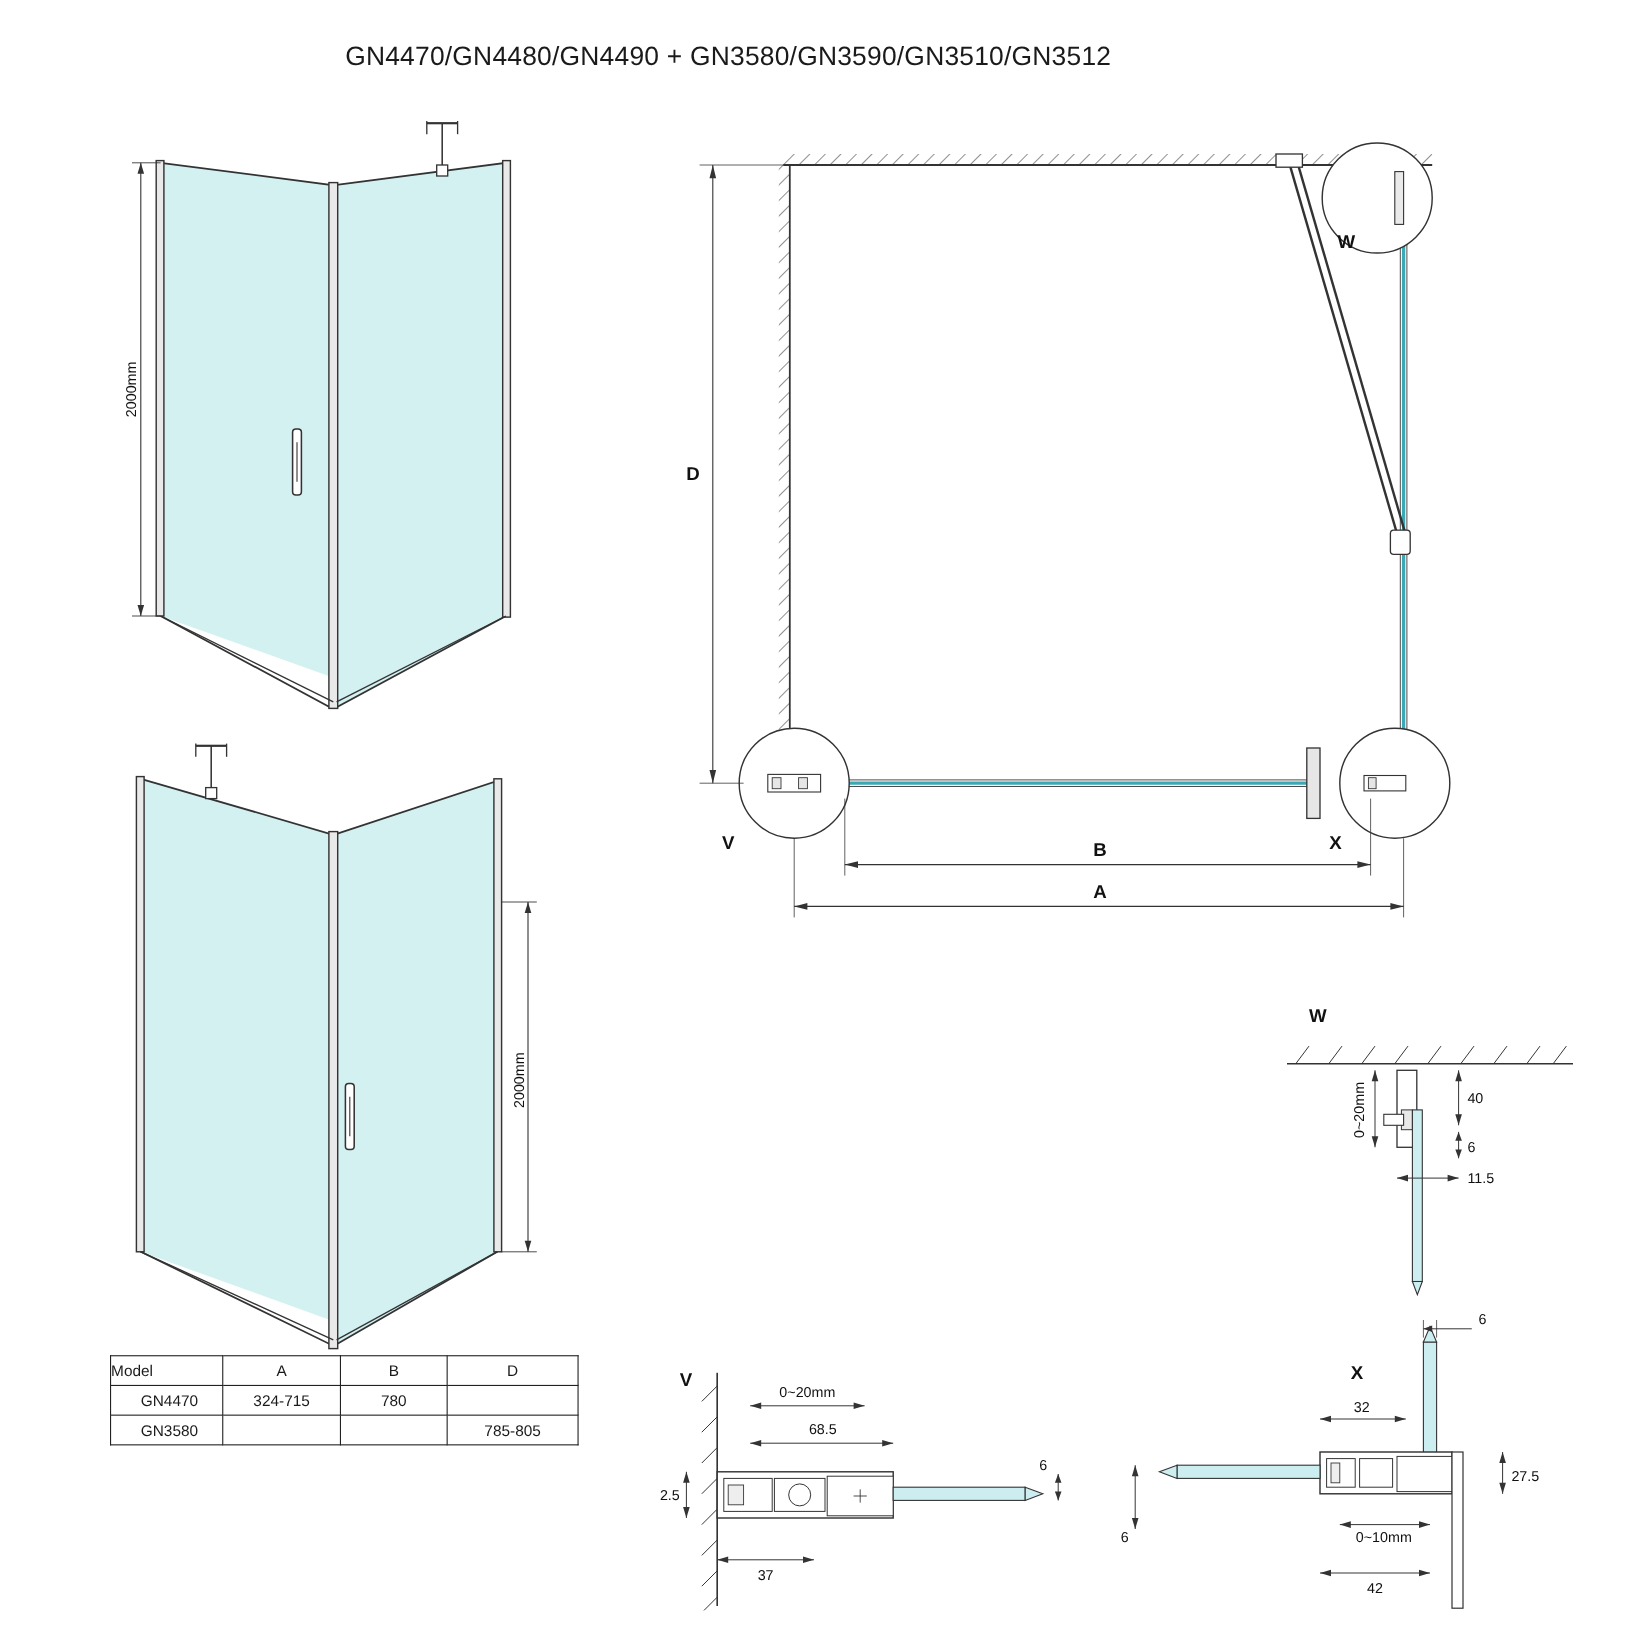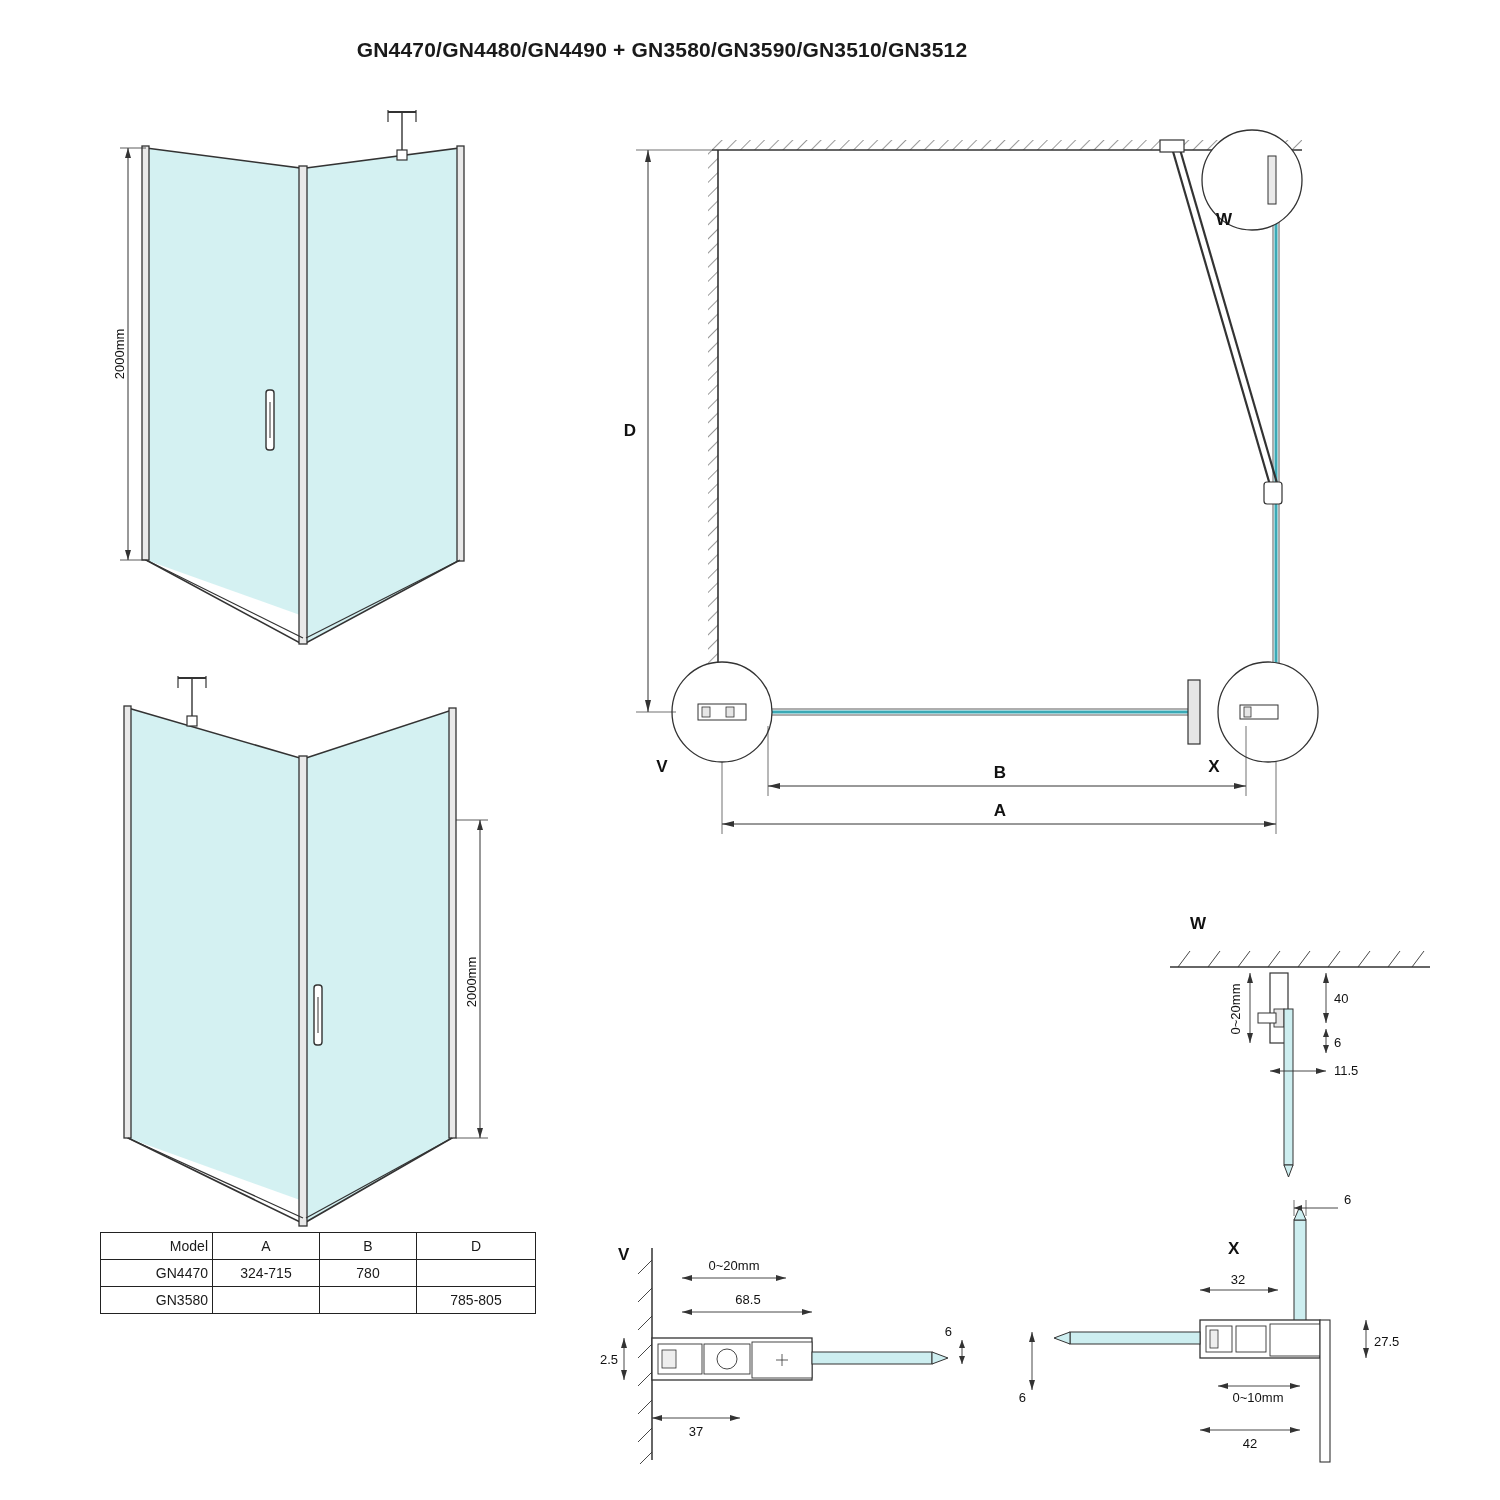--- a/index.html
+++ b/index.html
@@ -7,40 +7,40 @@
     width:1500px;height:1500px;
     background:#ffffff;
     font-family:"Liberation Sans", sans-serif;
     color:#1a1a1a;
     position:relative;
     overflow:hidden;
   }
   .abs{position:absolute;}
   #title{
     left:0;top:38px;width:1324px;text-align:center;
-    font-size:21px;font-weight:700;letter-spacing:.2px;
+    font-size:24px;font-weight:400;letter-spacing:.2px;
   }
   svg{display:block;}
   .lbl-b{font-size:17px;font-weight:700;fill:#111;}
   .lbl-s{font-size:13px;fill:#111;}
   
   #model-table{
     left:100px;top:1232px;border-collapse:collapse;
     font-size:14px;
   }
   #model-table td,#model-table th{
     border:1px solid #222;
     height:26px;
     text-align:center;
     font-weight:400;
     padding:0 4px;
   }
   #model-table th{font-weight:400;}
-  #model-table .c0{width:88px;text-align:right;padding-left:19px;}
-  #model-table th.c0{text-align:right;padding-left:0;}
+  #model-table .c0{width:88px;text-align:center;padding-left:9px;}
+  #model-table th.c0{text-align:left;padding-left:0;}
   #model-table .c1{width:98px;}
   #model-table .c2{width:88px;}
   #model-table .c3{width:110px;}
 </style>
 </head>
 <body>
 
 <div class="abs" id="title">GN4470/GN4480/GN4490 + GN3580/GN3590/GN3510/GN3512</div>
 
 <svg class="abs" style="left:100px;top:90px;" width="420" height="580" viewBox="0 0 420 580">

